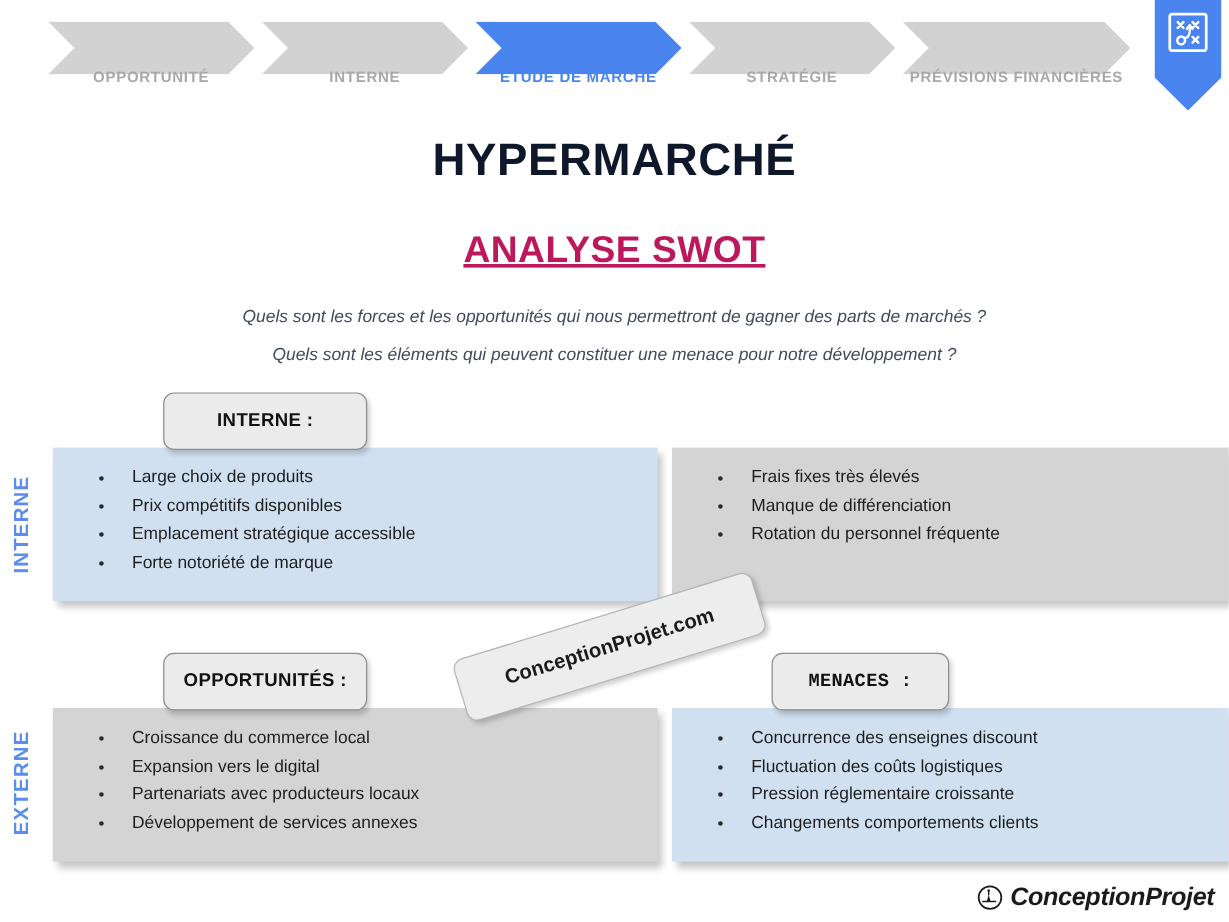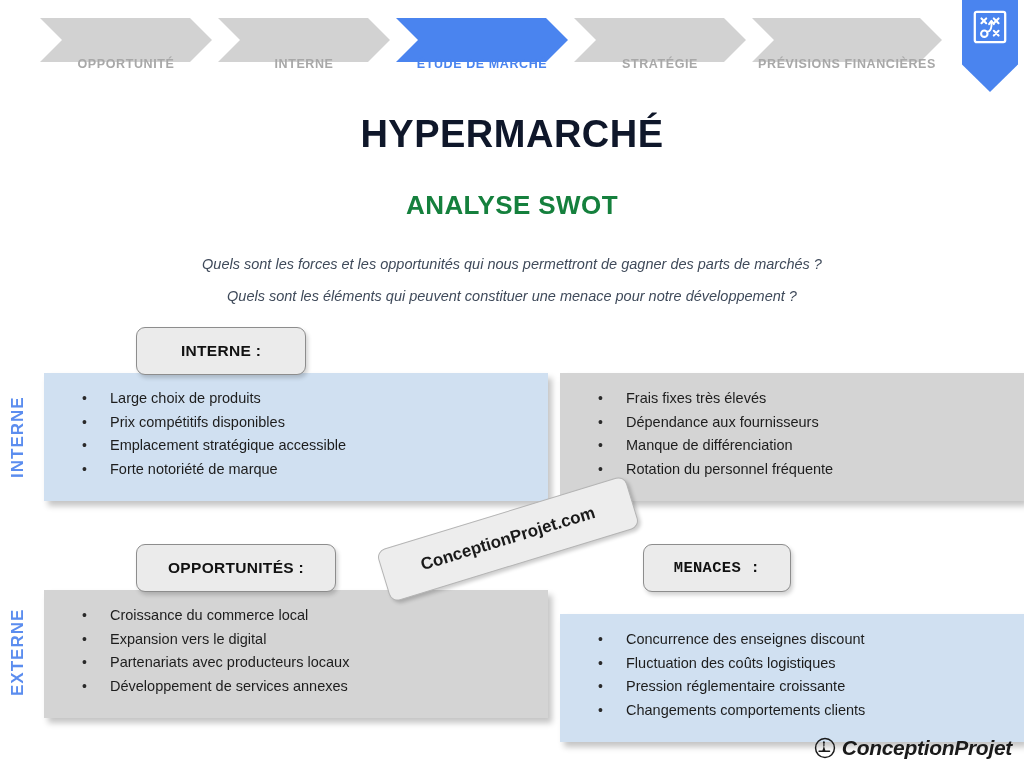--- a/index.html
+++ b/index.html
@@ -79,24 +79,25 @@
     font-size: 38px;
     font-weight: bold;
     color: #0f172a;
     letter-spacing: 0.5px;
   }
   #doc-title {
     position: absolute;
     left: 0; top: 190px;
     width: 1024px;
     text-align: center;
-    font-size: 26px;
-    font-weight: bold;
-    color: #15803d;
+    font-size: 31px;
+    font-weight: bold;
+    color: #be185d;
     letter-spacing: 0.4px;
+    text-decoration: underline;
   }
   .question {
     position: absolute;
     left: 0;
     width: 1024px;
     text-align: center;
     font-style: italic;
     font-size: 14.5px;
     color: #3f4a5a;
   }
@@ -165,25 +166,25 @@
     color: #111111;
     letter-spacing: 0.3px;
     box-shadow: 2px 3px 4px rgba(0,0,0,0.18);
     z-index: 5;
   }
 
   
   #quad-forces-body       { left: 44px;  top: 373px; width: 504px; height: 128px; }
   #quad-faiblesses-body   { left: 560px; top: 373px; width: 464px; height: 128px; }
   #quad-opportunites-body { left: 44px;  top: 590px; width: 504px; height: 128px; }
-  #quad-menaces-body      { left: 560px; top: 614px; width: 464px; height: 128px; }
+  #quad-menaces-body      { left: 560px; top: 590px; width: 464px; height: 128px; }
 
   #quad-forces-badge       { left: 136px; top: 327px; width: 170px; }
   #quad-faiblesses-badge   { left: 641px; top: 327px; width: 150px; }
-  #quad-opportunites-badge { left: 136px; top: 544px; width: 200px; }
+  #quad-opportunites-badge { left: 136px; top: 544px; width: 170px; }
   #quad-menaces-badge      { left: 643px; top: 544px; width: 148px; font-family: Liberation Mono, monospace; }
 
   
   #watermark {
     position: absolute;
     left: 378px;
     top: 512px;
     width: 258px;
     height: 52px;
     background: #ededed;
@@ -267,21 +268,20 @@
       <li class="quad-item">Prix compétitifs disponibles</li>
       <li class="quad-item">Emplacement stratégique accessible</li>
       <li class="quad-item">Forte notoriété de marque</li>
     </ul>
   </div>
   <div class="quad-badge" id="quad-forces-badge">INTERNE :</div>
 
   <div class="quad-body grey" id="quad-faiblesses-body">
     <ul class="quad-list">
       <li class="quad-item">Frais fixes très élevés</li>
-      <li class="quad-item">Dépendance aux fournisseurs</li>
       <li class="quad-item">Manque de différenciation</li>
       <li class="quad-item">Rotation du personnel fréquente</li>
     </ul>
   </div>
 
   <div class="quad-body grey" id="quad-opportunites-body">
     <ul class="quad-list">
       <li class="quad-item">Croissance du commerce local</li>
       <li class="quad-item">Expansion vers le digital</li>
       <li class="quad-item">Partenariats avec producteurs locaux</li>

